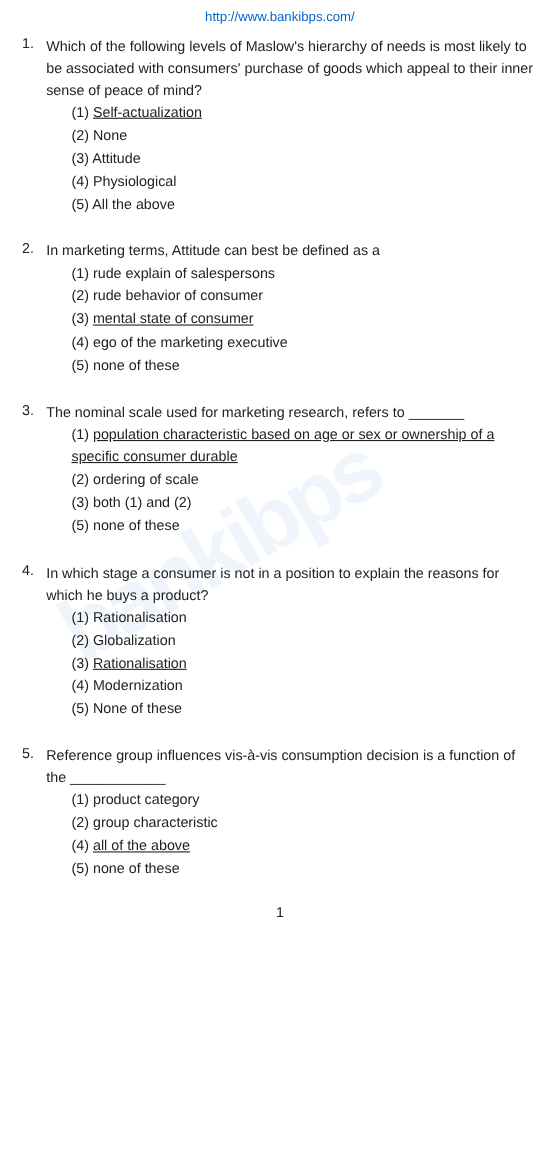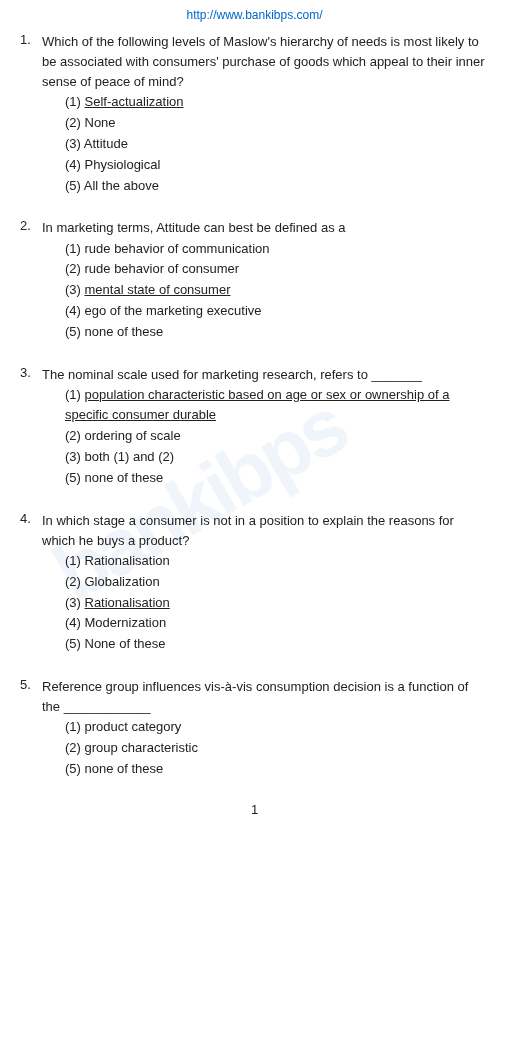--- a/index.html
+++ b/index.html
@@ -119,21 +119,21 @@
           <li><span>(4)  </span><span>Physiological</span></li>
           <li><span>(5)  </span><span>All the above</span></li>
         </ul>
       </div>
       <div class="question-block">
         <div class="question-row">
           <span class="q-num">2.</span>
           <span class="q-text">In marketing terms, Attitude can best be defined as a</span>
         </div>
         <ul class="options-list">
-          <li><span>(1)  </span><span>rude behavior of communication</span></li>
+          <li><span>(1)  </span><span>rude explain of salespersons</span></li>
           <li><span>(2)  </span><span>rude behavior of consumer</span></li>
           <li><span>(3)  </span><span class="underline">mental state of consumer</span></li>
           <li><span>(4)  </span><span>ego of the marketing executive</span></li>
           <li><span>(5)  </span><span>none of these</span></li>
         </ul>
       </div>
       <div class="question-block">
         <div class="question-row">
           <span class="q-num">3.</span>
           <span class="q-text">The nominal scale used for marketing research, refers to _______</span>
@@ -159,20 +159,21 @@
         </ul>
       </div>
       <div class="question-block">
         <div class="question-row">
           <span class="q-num">5.</span>
           <span class="q-text">Reference group influences vis-à-vis consumption decision is a function of the ____________</span>
         </div>
         <ul class="options-list">
           <li><span>(1)  </span><span>product category</span></li>
           <li><span>(2)  </span><span>group characteristic</span></li>
+          <li><span>(4)  </span><span class="underline">all of the above</span></li>
           <li><span>(5)  </span><span>none of these</span></li>
         </ul>
       </div>
     </div>
 
   <div class="page-number">
     <span>1</span>
   </div>
 </div>
 

